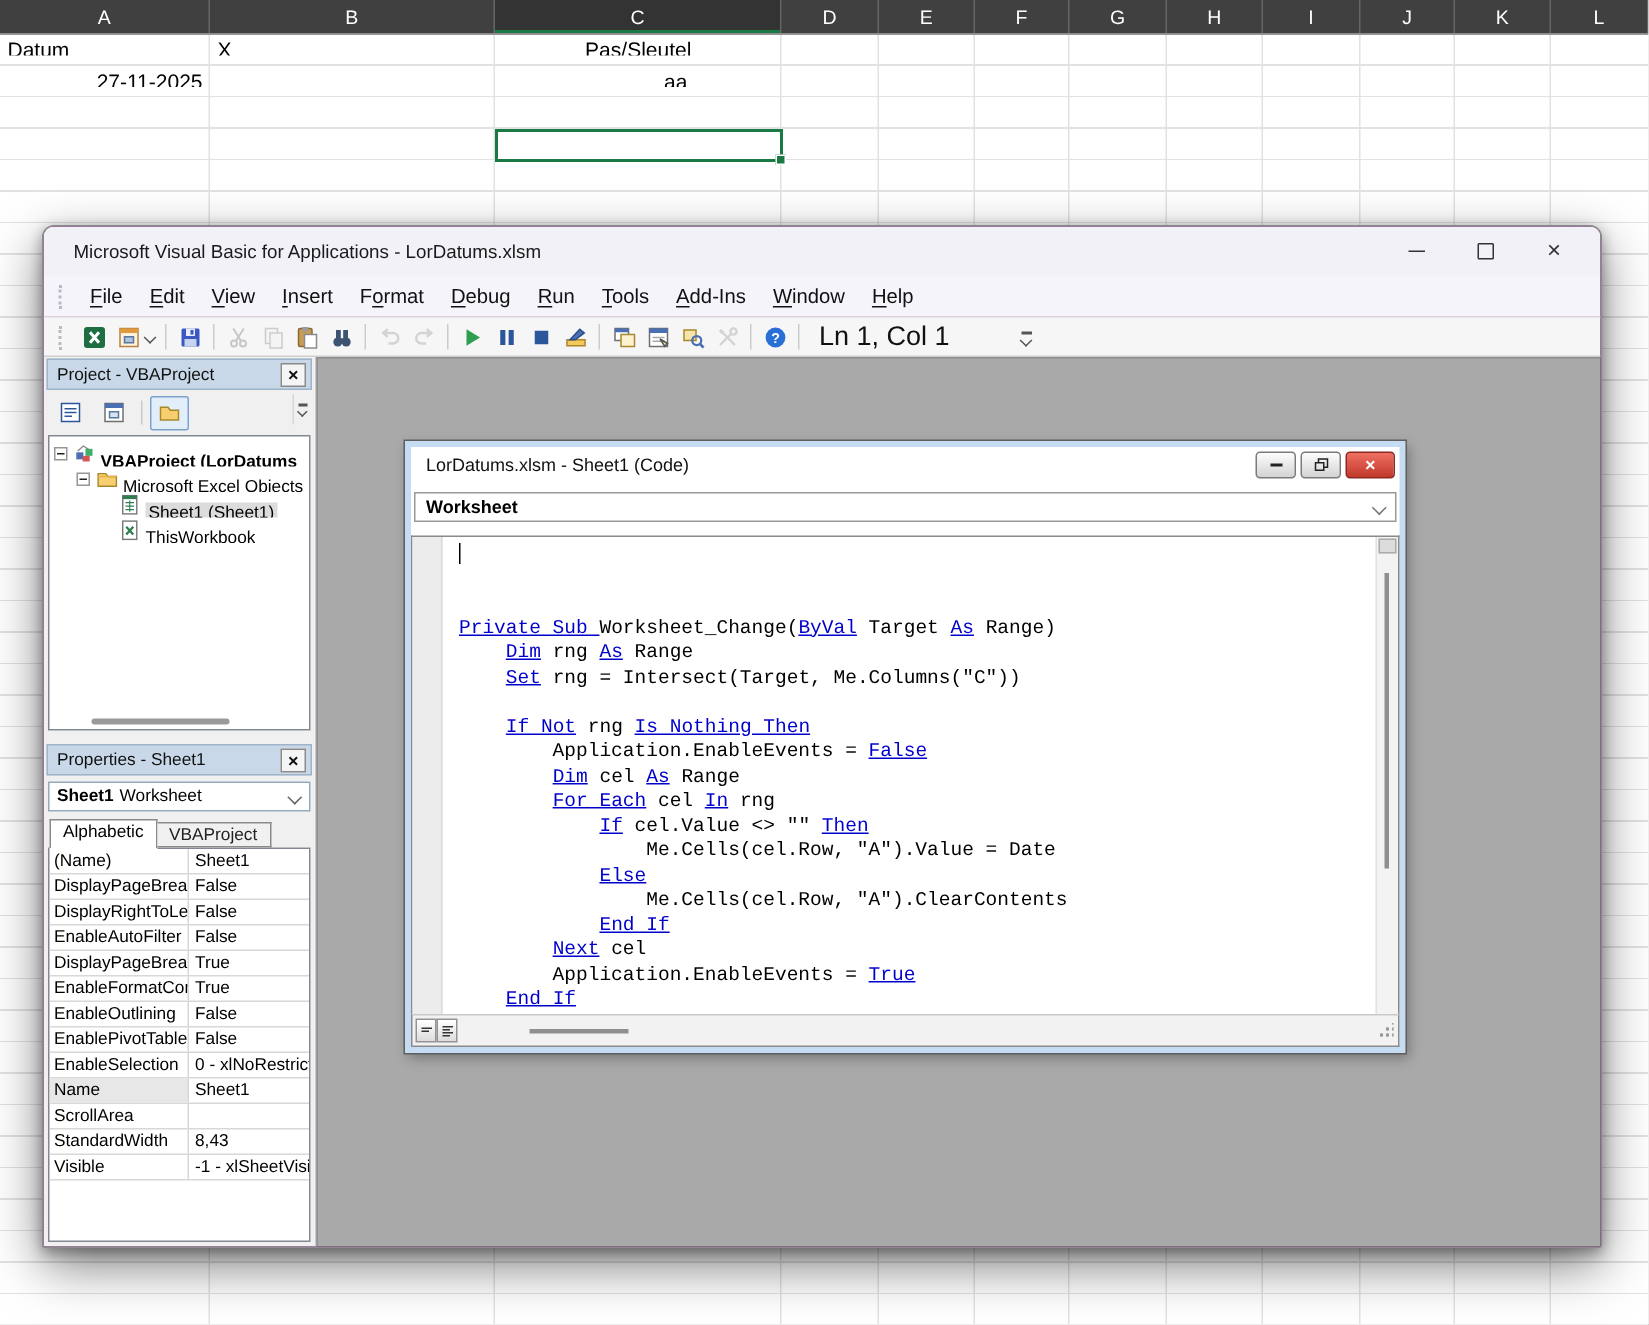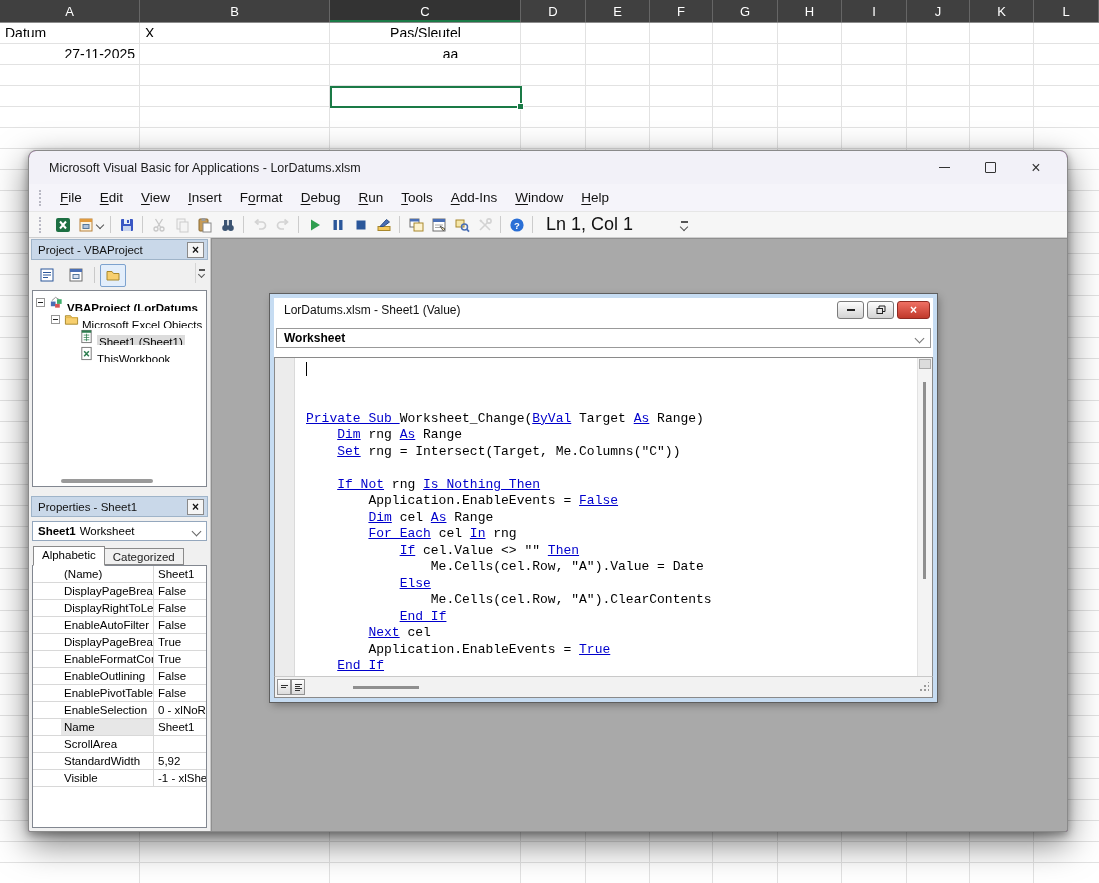--- a/index.html
+++ b/index.html
@@ -85,21 +85,21 @@
   .panel-props{flex:1;display:flex;flex-direction:column;min-height:0;}
   .obj-combo{margin:4px 1px 3px;height:20px;flex:none;background:#fff;border:1px solid #94a7bd;
         display:flex;align-items:center;padding:0 6px 0 5px;font-size:11.5px;box-sizing:border-box;}
   .obj-combo .chev{margin-left:auto;border-color:#666;}
   .prop-tabs{height:21px;flex:none;display:flex;align-items:flex-end;padding-left:2px;font-size:11.5px;position:relative;z-index:2;}
   .ptab{padding:2px 8px 3px;border:1px solid #8a8a8a;box-sizing:border-box;margin-top:12px;}
   .ptab.active{background:#fff;border-bottom:1px solid #fff;margin-bottom:-1px;height:20px;}
   .ptab.inactive{background:#f0f0f0;height:17px;border-left:none;color:#222;}
   .prop-grid{flex:1;background:#fff;border:1px solid #828790;margin:0 1px 1px;overflow:hidden;font-size:11.5px;}
   .prow{height:16px;display:flex;border-bottom:1px solid #d8d8d8;align-items:center;}
-  .pname{width:93px;flex:none;border-right:1px solid #d8d8d8;padding:0 3px;white-space:nowrap;overflow:hidden;height:100%;line-height:16px;box-sizing:border-box;margin-left:28px;}
+  .pname{width:93px;flex:none;border-right:1px solid #d8d8d8;padding:0 3px;white-space:nowrap;overflow:hidden;height:100%;line-height:16px;box-sizing:border-box;}
   .pval{flex:1;padding:0 4px;white-space:nowrap;overflow:hidden;line-height:16px;}
   .prow.selected .pname{background:#e7e7e7;}
 
   
   .code-window{position:absolute;left:58px;top:55px;width:667px;height:408px;box-sizing:border-box;
         border:4px solid #c6dcf2;outline:1px solid #5f5f5f;background:#fff;display:flex;flex-direction:column;
         box-shadow:2px 3px 8px rgba(0,0,0,.3);}
   .cw-title{height:24px;flex:none;display:flex;align-items:center;gap:5px;padding:0 3px 0 5px;font-size:12px;color:#111;}
   .cw-title svg{width:15px;height:15px;}
   .cw-btns{margin-left:auto;display:flex;align-items:center;}
@@ -438,21 +438,21 @@
             <span>Properties - Sheet1</span>
             <span class="panel-close">×</span>
           </div>
           <div class="obj-combo">
             <b>Sheet1</b>
             <span style="margin-left:4px;">Worksheet</span>
             <span class="chev"></span>
           </div>
           <div class="prop-tabs" id="prop-tabs">
               <span class="ptab active">Alphabetic</span>
-              <span class="ptab inactive">Categorized</span>
+              <span class="ptab inactive">VBAProject</span>
             </div>
           <div class="prop-grid" id="prop-grid">
               <div class="prow">
                 <span class="pname">(Name)</span>
                 <span class="pval">Sheet1</span>
               </div>
               <div class="prow">
                 <span class="pname">DisplayPageBreak</span>
                 <span class="pval">False</span>
               </div>
@@ -487,35 +487,35 @@
               <div class="prow selected">
                 <span class="pname">Name</span>
                 <span class="pval">Sheet1</span>
               </div>
               <div class="prow">
                 <span class="pname">ScrollArea</span>
                 <span class="pval"></span>
               </div>
               <div class="prow">
                 <span class="pname">StandardWidth</span>
-                <span class="pval">5,92</span>
+                <span class="pval">8,43</span>
               </div>
               <div class="prow">
                 <span class="pname">Visible</span>
                 <span class="pval">-1 - xlSheetVisib</span>
               </div>
             </div>
         </div>
       </aside>
 
       <div class="mdi">
         <div class="code-window">
           <header class="cw-title">
             <span id="code-module-icon"></span>
-            <span>LorDatums.xlsm - Sheet1 (Value)</span>
+            <span>LorDatums.xlsm - Sheet1 (Code)</span>
             <span class="cw-btns">
               <span class="cwb">
                   <span class="g-min"></span>
                 </span>
               <span class="cwb">
                 <svg viewBox="0 0 10 10">
                     <rect x="1" y="3.5" width="5.5" height="5" fill="none" stroke="#222"></rect>
                     <path d="M3 3.5 V1 H9 V6.5 H6.5" fill="none" stroke="#222"></path>
                   </svg>
               </span>

